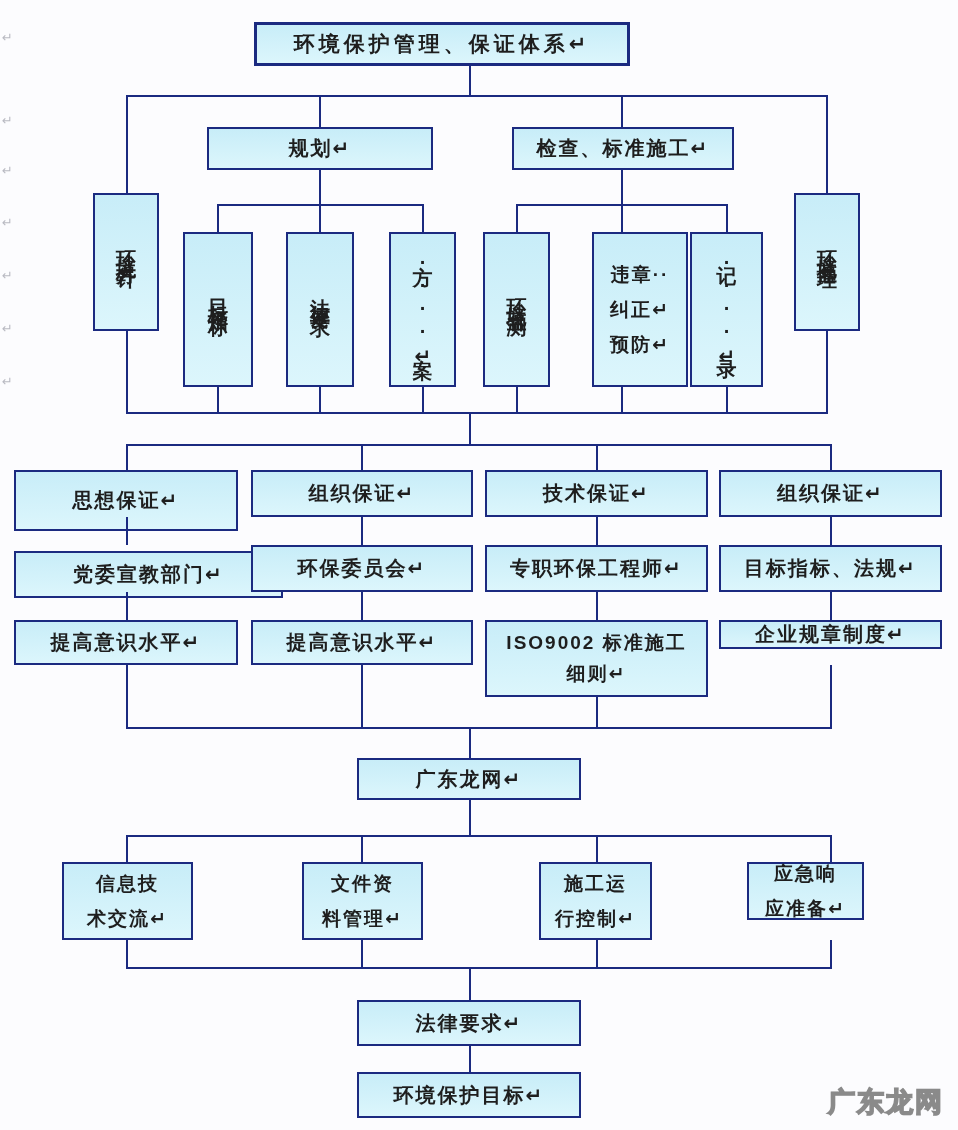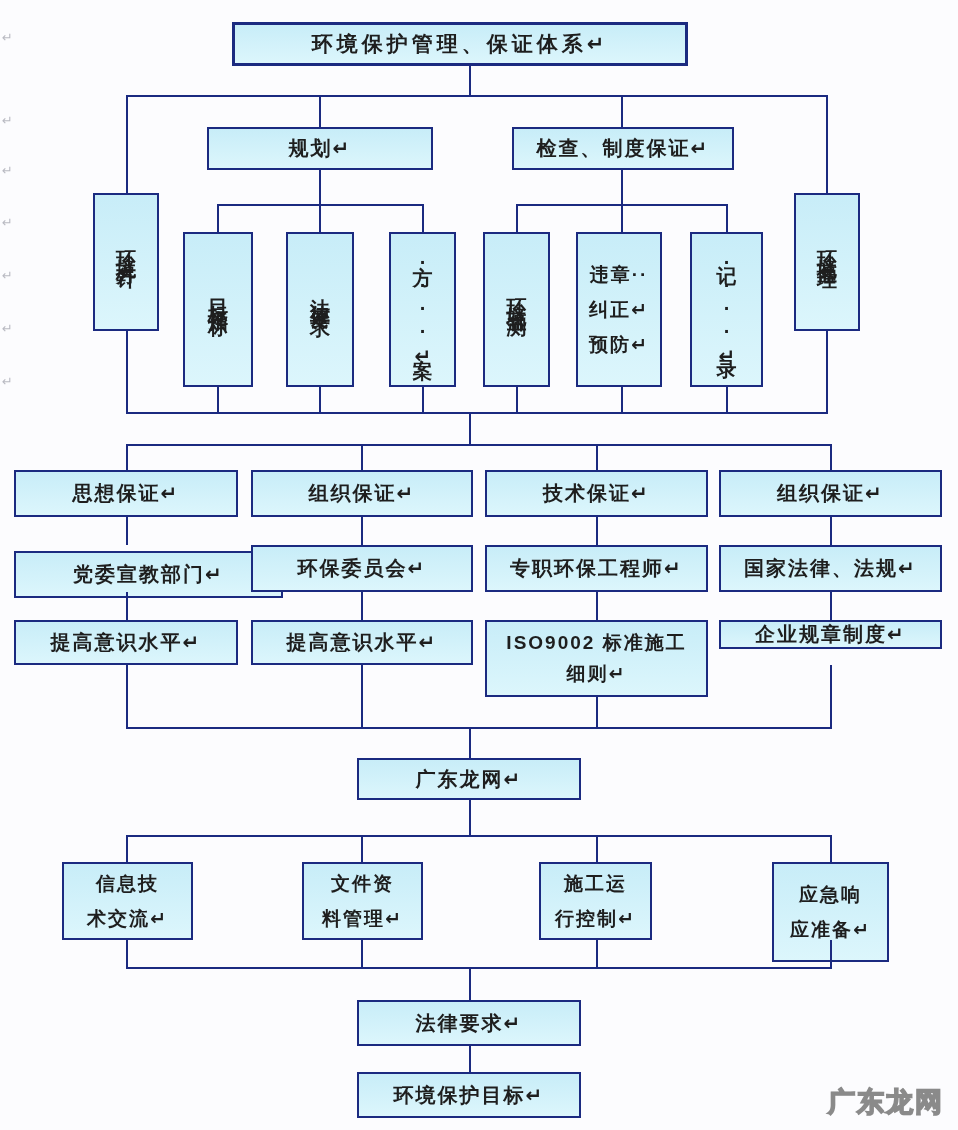--- a/index.html
+++ b/index.html
@@ -42,29 +42,29 @@
     -webkit-text-stroke:1.6px var(--wm-stroke);
     text-shadow:0 0 1px #9a9a9a;
     white-space:nowrap;
   }
 </style>
 </head>
 <body>
 
 <div class="canvas">
 
-  <div class="box root" style="left:232px;top:22px;width:456px;height:44px">
+  <div class="box root" style="left:254px;top:22px;width:376px;height:44px">
     <span>环境保护管理、保证体系↵</span>
   </div>
 
   <div class="box" style="left:207px;top:127px;width:226px;height:43px">
     <span>规划↵</span>
   </div>
   <div class="box" style="left:512px;top:127px;width:222px;height:43px">
-    <span>检查、制度保证↵</span>
+    <span>检查、标准施工↵</span>
   </div>
 
   <div class="box v" style="left:93px;top:193px;width:66px;height:138px">
     <span>环境方针↵</span>
   </div>
   <div class="box v" style="left:794px;top:193px;width:66px;height:138px">
     <span>环境监理↵</span>
   </div>
 
   <div class="box v" style="left:183px;top:232px;width:70px;height:155px">
@@ -73,30 +73,30 @@
   <div class="box v" style="left:286px;top:232px;width:68px;height:155px">
     <span>法律要求↵</span>
   </div>
   <div class="box v tight" style="left:389px;top:232px;width:67px;height:155px">
     <span>方····案↵</span>
   </div>
 
   <div class="box v" style="left:483px;top:232px;width:67px;height:155px">
     <span>环境监测↵</span>
   </div>
-  <div class="box multi" style="left:576px;top:232px;width:86px;height:155px">
+  <div class="box multi" style="left:592px;top:232px;width:96px;height:155px">
     <span>违章··</span>
     <span>纠正↵</span>
     <span>预防↵</span>
   </div>
   <div class="box v tight" style="left:690px;top:232px;width:73px;height:155px">
     <span>记····录↵</span>
   </div>
 
-  <div class="box" style="left:14px;top:470px;width:224px;height:47px">
+  <div class="box" style="left:14px;top:470px;width:224px;height:61px">
     <span>思想保证↵</span>
   </div>
   <div class="box" style="left:251px;top:470px;width:222px;height:47px">
     <span>组织保证↵</span>
   </div>
   <div class="box" style="left:485px;top:470px;width:223px;height:47px">
     <span>技术保证↵</span>
   </div>
   <div class="box" style="left:719px;top:470px;width:223px;height:47px">
     <span>组织保证↵</span>
@@ -105,21 +105,21 @@
   <div class="box" style="left:14px;top:551px;width:269px;height:47px">
     <span>党委宣教部门↵</span>
   </div>
   <div class="box" style="left:251px;top:545px;width:222px;height:47px">
     <span>环保委员会↵</span>
   </div>
   <div class="box" style="left:485px;top:545px;width:223px;height:47px">
     <span>专职环保工程师↵</span>
   </div>
   <div class="box" style="left:719px;top:545px;width:223px;height:47px">
-    <span>国家法律、法规↵</span>
+    <span>目标指标、法规↵</span>
   </div>
 
   <div class="box" style="left:14px;top:620px;width:224px;height:45px">
     <span>提高意识水平↵</span>
   </div>
   <div class="box" style="left:251px;top:620px;width:222px;height:45px">
     <span>提高意识水平↵</span>
   </div>
   <div class="box multi" style="left:485px;top:620px;width:223px;height:77px;line-height:1.6">
     <span>ISO9002 标准施工</span>
@@ -138,21 +138,21 @@
     <span>术交流↵</span>
   </div>
   <div class="box multi" style="left:302px;top:862px;width:121px;height:78px">
     <span>文件资</span>
     <span>料管理↵</span>
   </div>
   <div class="box multi" style="left:539px;top:862px;width:113px;height:78px">
     <span>施工运</span>
     <span>行控制↵</span>
   </div>
-  <div class="box multi" style="left:772px;top:862px;width:117px;height:100px">
+  <div class="box multi" style="left:747px;top:862px;width:117px;height:58px">
     <span>应急响</span>
     <span>应准备↵</span>
   </div>
 
   <div class="box" style="left:357px;top:1000px;width:224px;height:46px">
     <span>法律要求↵</span>
   </div>
   <div class="box" style="left:357px;top:1072px;width:224px;height:46px">
     <span>环境保护目标↵</span>
   </div>

